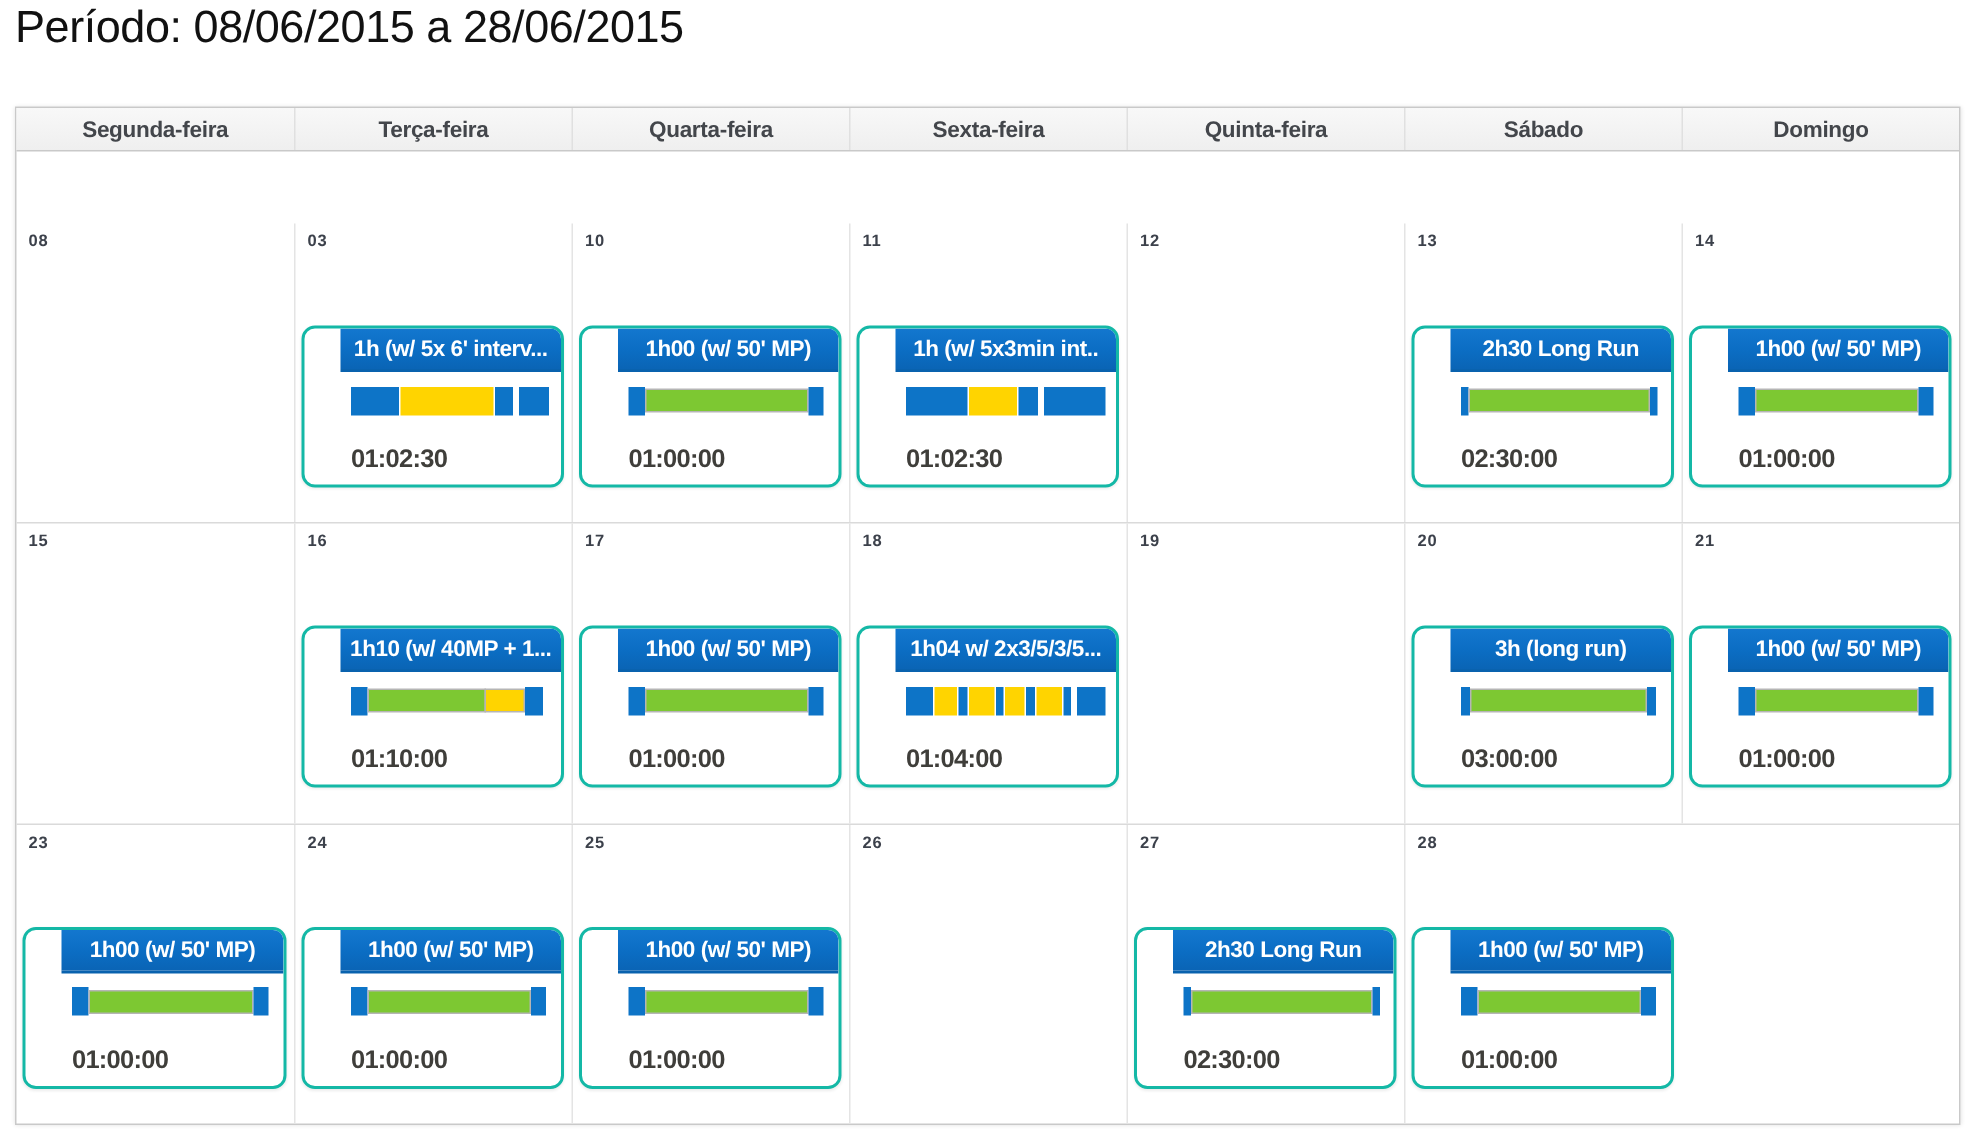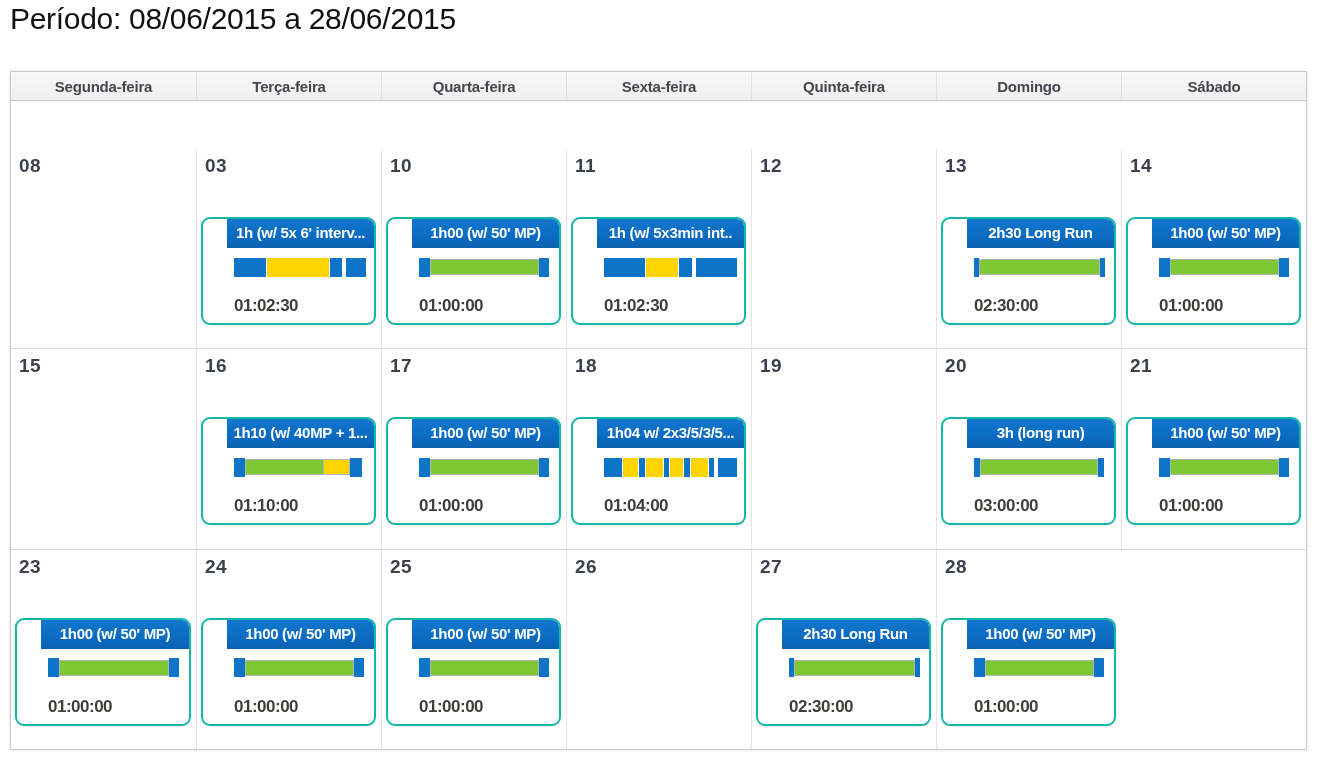--- a/index.html
+++ b/index.html
@@ -33,21 +33,21 @@
     flex:1;display:grid;grid-template-columns:repeat(7,1fr);
     border-top:1px solid #dadada;
   }
   .week:first-child{border-top:none;}
   .cell{
     border-left:1px solid #e4e4e4;
     padding:6px 0 0 0;position:relative;box-sizing:border-box;overflow:hidden;
   }
   .cell:first-child{border-left:none;}
   .date{
-    font-size:19px;font-weight:bold;color:#3c414b;letter-spacing:0.5px;
+    font-size:11px;font-weight:bold;color:#3c414b;letter-spacing:0.5px;
     padding-left:8px;height:18px;
   }
   .card{
     margin:44px 5px 0 4px;
     border:2px solid #14b8a6;border-radius:9px;
     background:#ffffff;overflow:hidden;
     box-shadow:0 1px 2px rgba(0,0,0,0.08);
     padding-left:24px;
   }
   .card-header{
@@ -72,22 +72,22 @@
 
 <div class="page-title">Período: 08/06/2015 a 28/06/2015</div>
 
 <div class="calendar">
   <div class="header-row">
       <div class="day-header">Segunda-feira</div>
       <div class="day-header">Terça-feira</div>
       <div class="day-header">Quarta-feira</div>
       <div class="day-header">Sexta-feira</div>
       <div class="day-header">Quinta-feira</div>
+      <div class="day-header">Sábado</div>
       <div class="day-header">Domingo</div>
-      <div class="day-header">Sábado</div>
     </div>
   <div class="weeks">
       <div class="week">
         <div class="cell">
           <div class="date">08</div>
         </div>
         <div class="cell">
           <div class="date">03</div>
           <div class="card">
             <div class="card-header">1h (w/ 5x 6' interv...</div>

